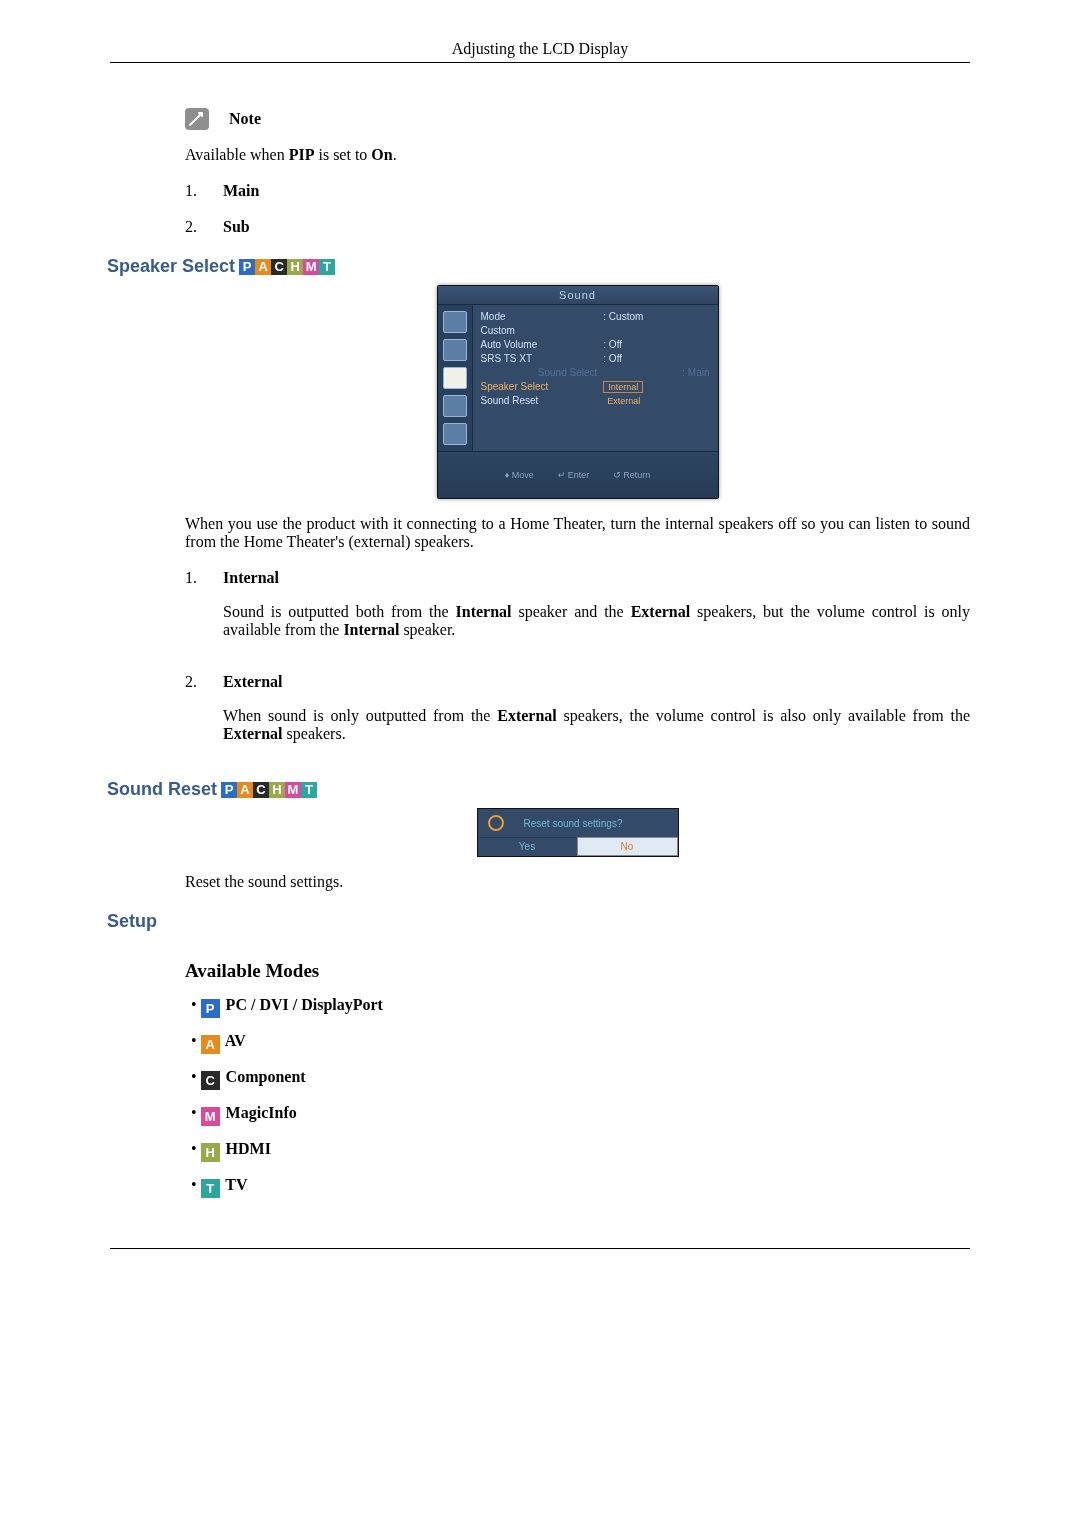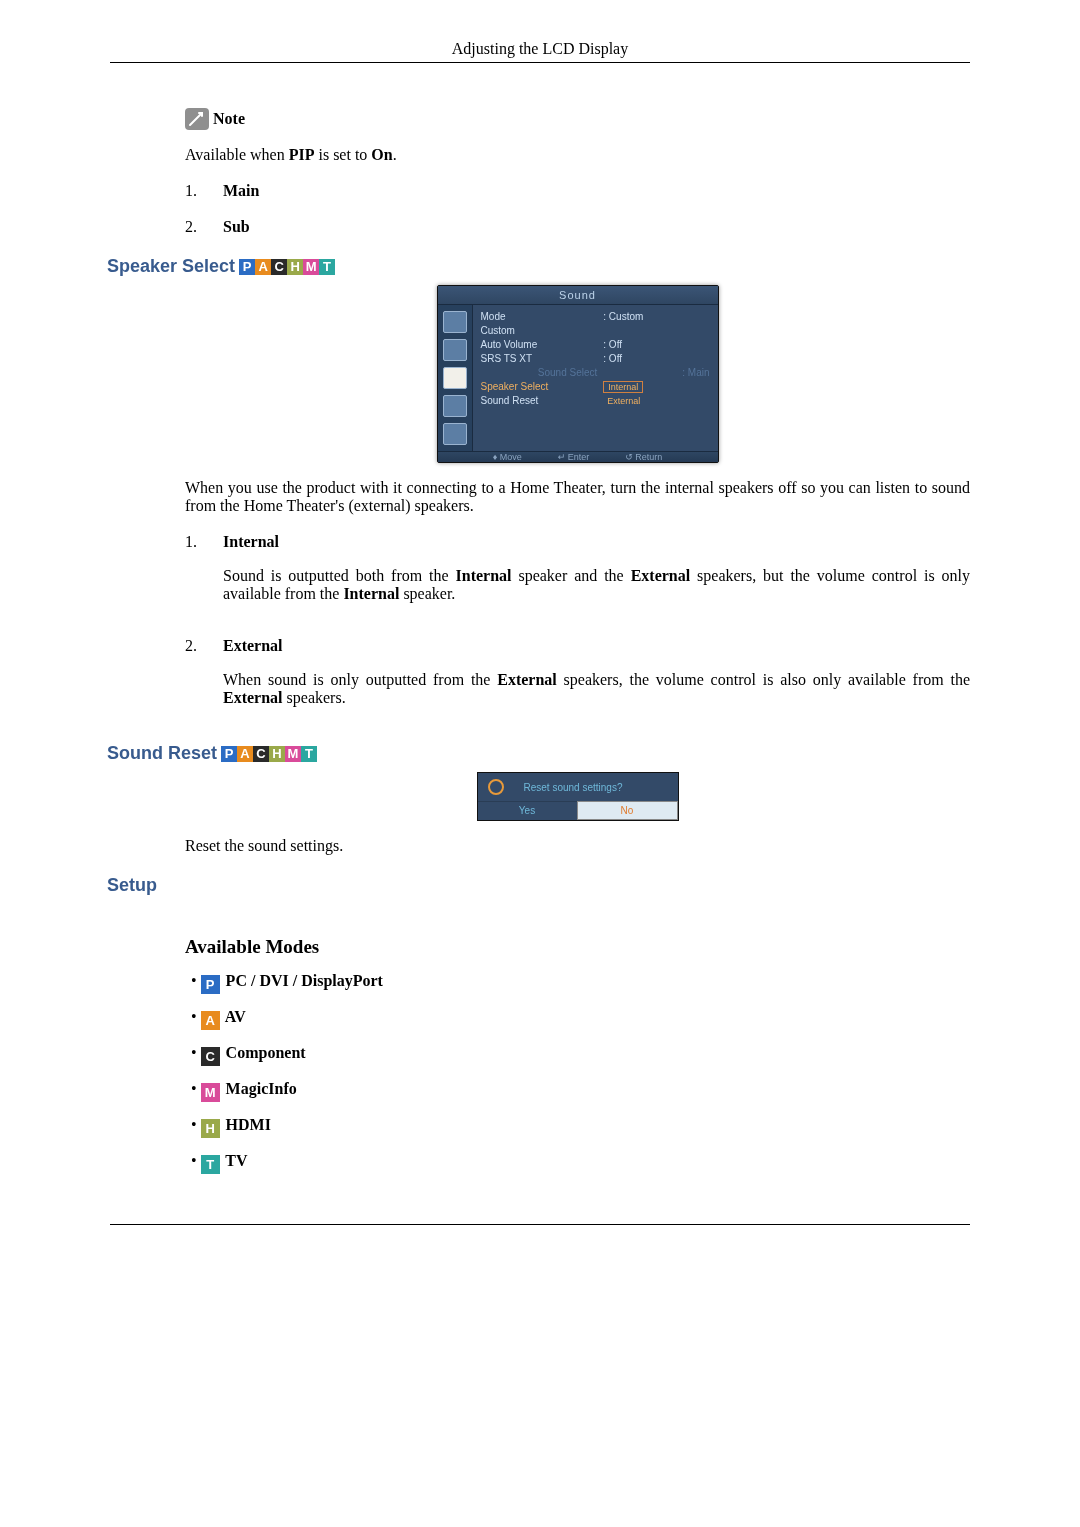--- a/index.html
+++ b/index.html
@@ -25,21 +25,21 @@
   hr.bottom-rule {
     margin-top: 50px;
   }
   .content {
     margin-left: 75px;
   }
   .note-line {
     margin-top: 45px;
     display: flex;
     align-items: center;
-    gap: 4px;
+    gap: 20px;
   }
   .note-icon {
     width: 24px;
     height: 22px;
     background: #8f8f8f;
     border-radius: 4px;
     display: inline-flex;
     align-items: center;
     justify-content: center;
   }
@@ -61,21 +61,21 @@
     font-size: 18px;
     margin: 20px 0 8px -3px;
     display: flex;
     align-items: center;
     gap: 4px;
   }
   .h3-times {
     font-family: "Times New Roman", serif;
     font-weight: bold;
     font-size: 19px;
-    margin: 40px 0 14px 0;
+    margin: 28px 0 14px 0;
   }
   .pachmt {
     display: inline-flex;
     gap: 0;
     font-family: Arial, Helvetica, sans-serif;
     font-weight: bold;
     font-size: 13px;
     vertical-align: middle;
   }
   .pachmt span {
@@ -163,23 +163,23 @@
     border:1px solid #d08040;
     padding:0 4px;
     width: fit-content;
     color:#f0b060;
     font-size:9px;
   }
   .osd-opt2 {
      color:#f0b060;font-size:9px;padding-left:4px;
   }
   .osd-foot{
-    display:flex; justify-content:center; gap:36px;
+    display:flex; justify-content:center; gap:24px;
     font-size:9px; color:#8aa3bf;
-    padding:0 0;
+    padding:18px 0;
     background: linear-gradient(#2e4662,#253a54);
     border-top:1px solid #1a2b40;
   }
 
   
   .resetdlg{
     width:200px;
     background:#334a68;
     border:1px solid #111;
     font-family:Arial,sans-serif;

